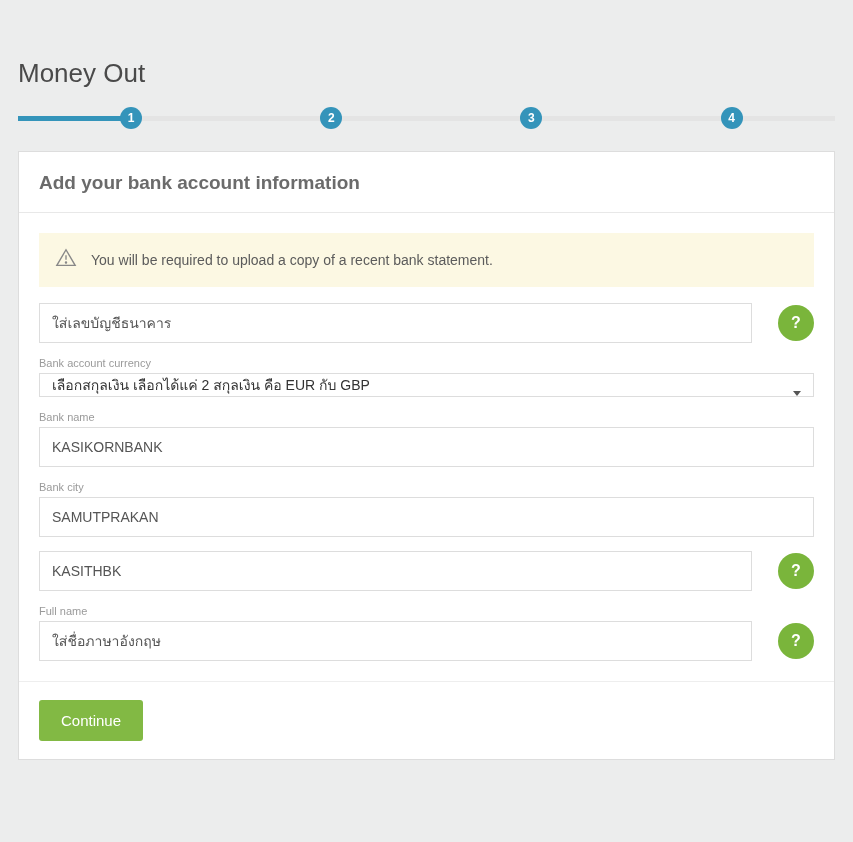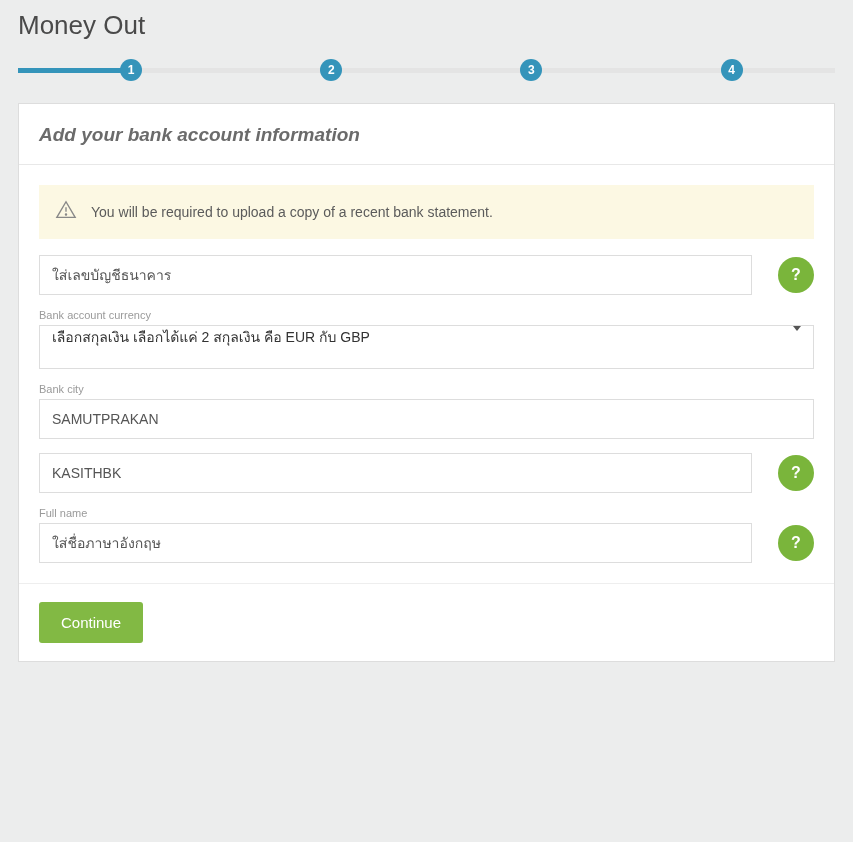--- a/index.html
+++ b/index.html
@@ -7,20 +7,21 @@
   font-family: Arial, Helvetica, sans-serif;
   background: #eceded;
   width: 853px;
   padding: 0 18px 30px 18px;
 }
 .page-title {
   font-size: 26px;
   color: #4a4a4a;
   font-weight: 400;
   padding: 10px 0 18px 0;
+  margin-top: 48px;
 }
 .stepper {
   position: relative;
   height: 24px;
   margin-bottom: 20px;
 }
 .stepper-track {
   position: absolute;
   top: 9px;
   left: 0;
@@ -55,21 +56,20 @@
   border: 1px solid #ddd;
 }
 .card-header {
   padding: 20px 20px 18px 20px;
   border-bottom: 1px solid #e8e8e8;
 }
 .card-header h2 {
   font-size: 19px;
   color: #6b6b6b;
   font-weight: bold;
-  font-style: italic;
 }
 .card-body {
   padding: 20px;
 }
 .alert {
   background: #fcf8e3;
   padding: 14px 16px;
   display: flex;
   align-items: center;
   gap: 14px;
@@ -99,28 +99,28 @@
   background: #fff;
   outline: none;
   font-family: inherit;
 }
 .form-control.readonly {
   background: #ebebeb;
   color: #666;
 }
 .form-select {
   flex: 1;
-  height: 44px;
+  height: 24px;
   border: 1px solid #ddd;
   padding: 0 12px;
   font-size: 14px;
   color: #333;
   background: #fff;
   display: flex;
-  align-items: flex-start;
+  align-items: flex-end;
   justify-content: space-between;
   cursor: pointer;
 }
 .select-caret {
   width: 0; height: 0;
   border-left: 4px solid transparent;
   border-right: 4px solid transparent;
   border-top: 5px solid #555;
 }
 .help-btn {
@@ -193,20 +193,26 @@
     <div class="form-group">
       <label class="form-label">Bank account currency</label>
       <div class="input-row">
         <div class="form-select">
           <span>เลือกสกุลเงิน เลือกได้แค่ 2 สกุลเงิน คือ EUR กับ GBP</span>
           <span class="select-caret"></span>
         </div>
       </div>
     </div>
 
+    <div class="form-group">
+      <label class="form-label">Bank name</label>
+      <div class="input-row">
+        <input type="text" class="form-control" value="KASIKORNBANK" style="">
+      </div>
+    </div>
 
     <div class="form-group">
       <label class="form-label">Bank city</label>
       <div class="input-row">
         <input type="text" class="form-control" value="SAMUTPRAKAN" style="">
       </div>
     </div>
 
 
     <div class="form-group">

